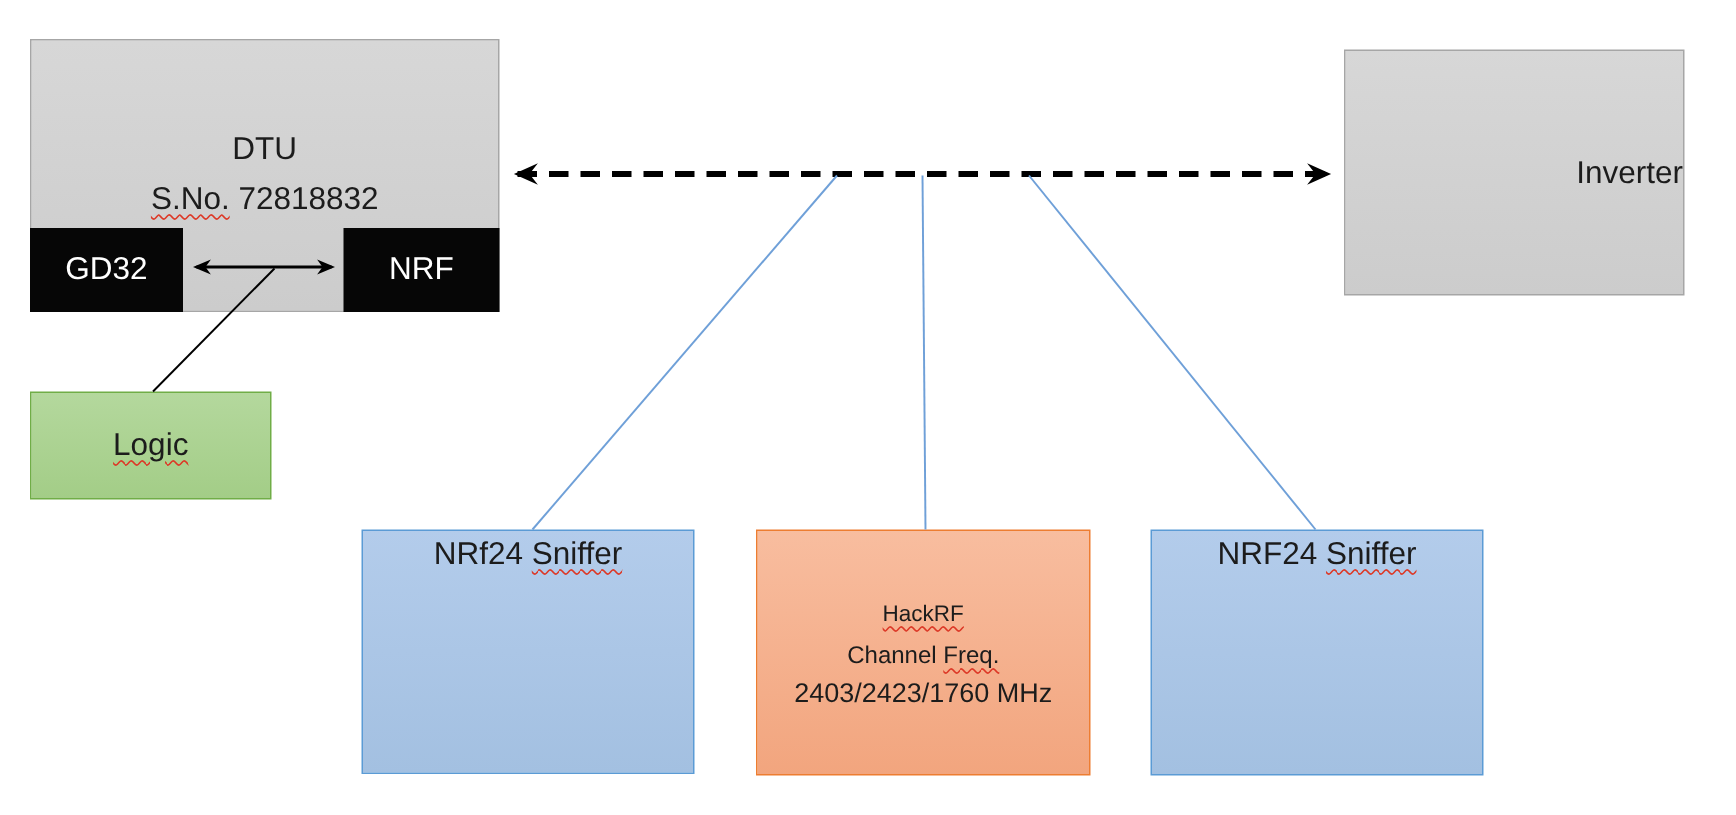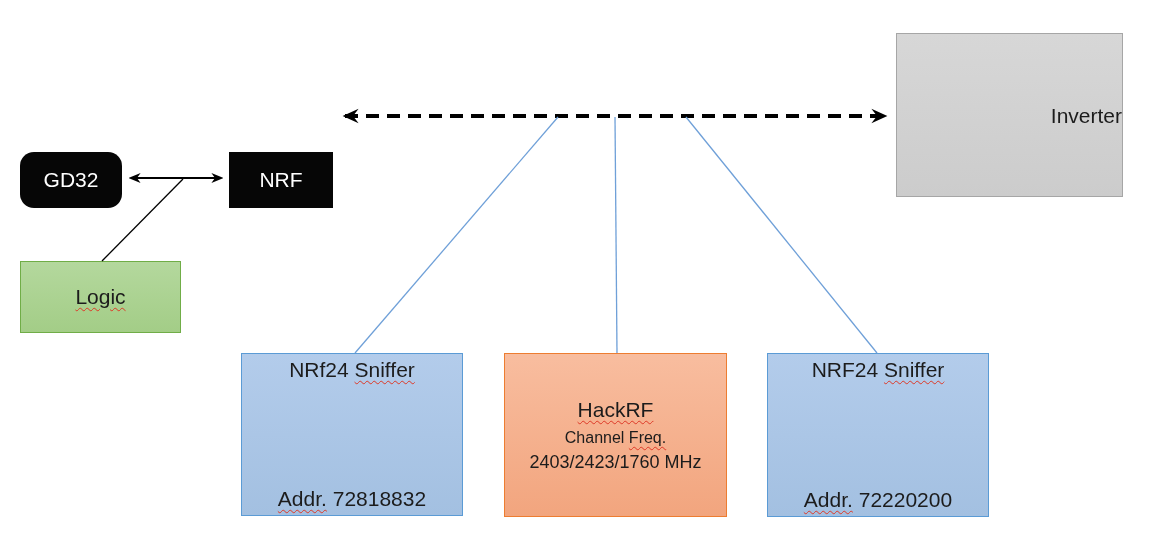--- a/index.html
+++ b/index.html
@@ -38,31 +38,31 @@
   }
   .orange-box {
     background: linear-gradient(to bottom, #f8bd9f, #f2a57e);
     border: 1.5px solid var(--orange-border, #ed7d31);
     display: flex; flex-direction: column; align-items: center; justify-content: center;
   }
 
   #dtu-box      { left: 20px;  top: 26px;  width: 313px; height: 182px; }
   #dtu-text     { position: absolute; left: 0; top: 56px; width: 100%;
                   font-size: 21px; line-height: 33px; }
-  #gd32-box     { left: 20px;  top: 152px; width: 102px; height: 56px; border-radius: 14px; }
+  #gd32-box     { left: 20px;  top: 152px; width: 102px; height: 56px; }
   #nrf-box      { left: 229px; top: 152px; width: 104px; height: 56px; }
   #logic-box    { left: 20px;  top: 261px; width: 161px; height: 72px; }
   #inverter-box { left: 896px; top: 33px;  width: 227px; height: 164px;
                   display: flex; align-items: center;
                   justify-content: flex-end; font-size: 21px; line-height: 33px; }
   #sniffer-left-box  { left: 241px; top: 353px; width: 222px; height: 163px; }
   #hackrf-box        { left: 504px; top: 353px; width: 223px; height: 164px; }
   #sniffer-right-box { left: 767px; top: 353px; width: 222px; height: 164px; }
 
-  #hackrf-box .hk-title { font-size: 21px; line-height: 30px; }
+  #hackrf-box .hk-title { font-size: 15px; line-height: 30px; }
   #hackrf-box .hk-sub   { font-size: 16px; line-height: 25px; }
   #hackrf-box .hk-freq  { font-size: 18px; line-height: 25px; }
 
   .sq {
     text-decoration-line: underline;
     text-decoration-style: wavy;
     text-decoration-color: var(--squiggle-red, #dd3826);
     text-decoration-thickness: 1px;
     text-underline-offset: 3px;
   }
@@ -78,20 +78,29 @@
   .thin-black { stroke: var(--arrow-black, #000000); stroke-width: 1.3; fill: none; }
   .small-arrow { stroke: var(--arrow-black, #000000); stroke-width: 2; fill: none; }
   .conn-blue { stroke: var(--connector-blue, #6fa0d8); stroke-width: 1.3; fill: none; }
   .arrowhead { fill: var(--arrow-black, #000000); stroke: none; }
 </style>
 </head>
 <body>
 
 <div id="canvas">
 
+  <div class="box gray-box" id="dtu-box">
+    <div id="dtu-text">
+      <div>DTU</div>
+      <div>
+        <span class="sq">S.No.</span>
+        <span>72818832</span>
+      </div>
+    </div>
+  </div>
 
   <div class="box black-box" id="gd32-box">
     <span>GD32</span>
   </div>
   <div class="box green-box" id="logic-box">
     <span class="sq">Logic</span>
   </div>
 
   <div class="box black-box" id="nrf-box">
     <span>NRF</span>
@@ -99,43 +108,35 @@
 
   <div class="box gray-box" id="inverter-box">
     <div>Inverter</div>
   </div>
 
   <div class="box blue-box" id="sniffer-left-box">
     <div>
       <span>NRf24</span>
       <span class="sq">Sniffer</span>
     </div>
-    <div>
-      <span class="sq">Addr.</span>
-      <span>72818832</span>
-    </div>
   </div>
 
   <div class="box orange-box" id="hackrf-box">
     <div class="hk-title sq">HackRF</div>
     <div class="hk-sub">
       <span>Channel</span>
       <span class="sq">Freq.</span>
     </div>
     <div class="hk-freq">2403/2423/1760 MHz</div>
   </div>
 
   <div class="box blue-box" id="sniffer-right-box">
     <div>
       <span>NRF24</span>
       <span class="sq">Sniffer</span>
-    </div>
-    <div>
-      <span class="sq">Addr.</span>
-      <span>72220200</span>
     </div>
   </div>
 
   <svg id="connector-layer" viewBox="0 0 1157 543" xmlns="http://www.w3.org/2000/svg" aria-hidden="true">
     <defs>
       <marker id="mBig" viewBox="0 0 10 10" refX="8.5" refY="5" markerWidth="4.5" markerHeight="4" orient="auto-start-reverse">
         <path class="arrowhead" d="M0,0.5 L10,5 L0,9.5 L3.5,5 Z"></path>
       </marker>
       <marker id="mSmall" viewBox="0 0 10 10" refX="8" refY="5" markerWidth="6" markerHeight="6" orient="auto-start-reverse">
         <path class="arrowhead" d="M0,0.8 L10,5 L0,9.2 L3,5 Z"></path>

